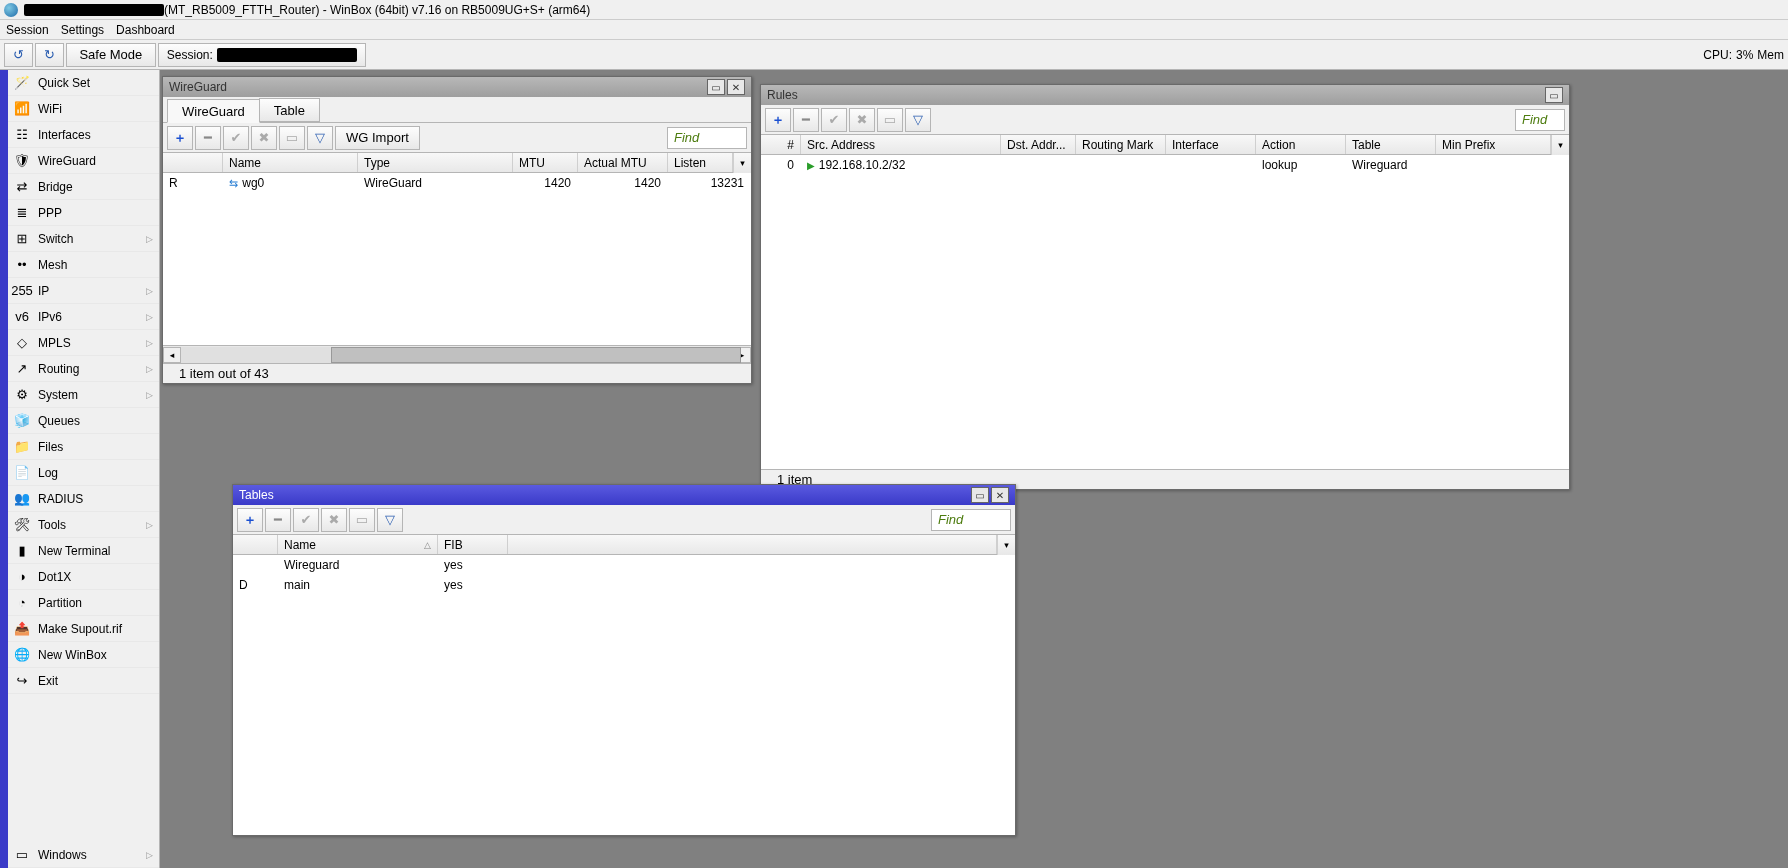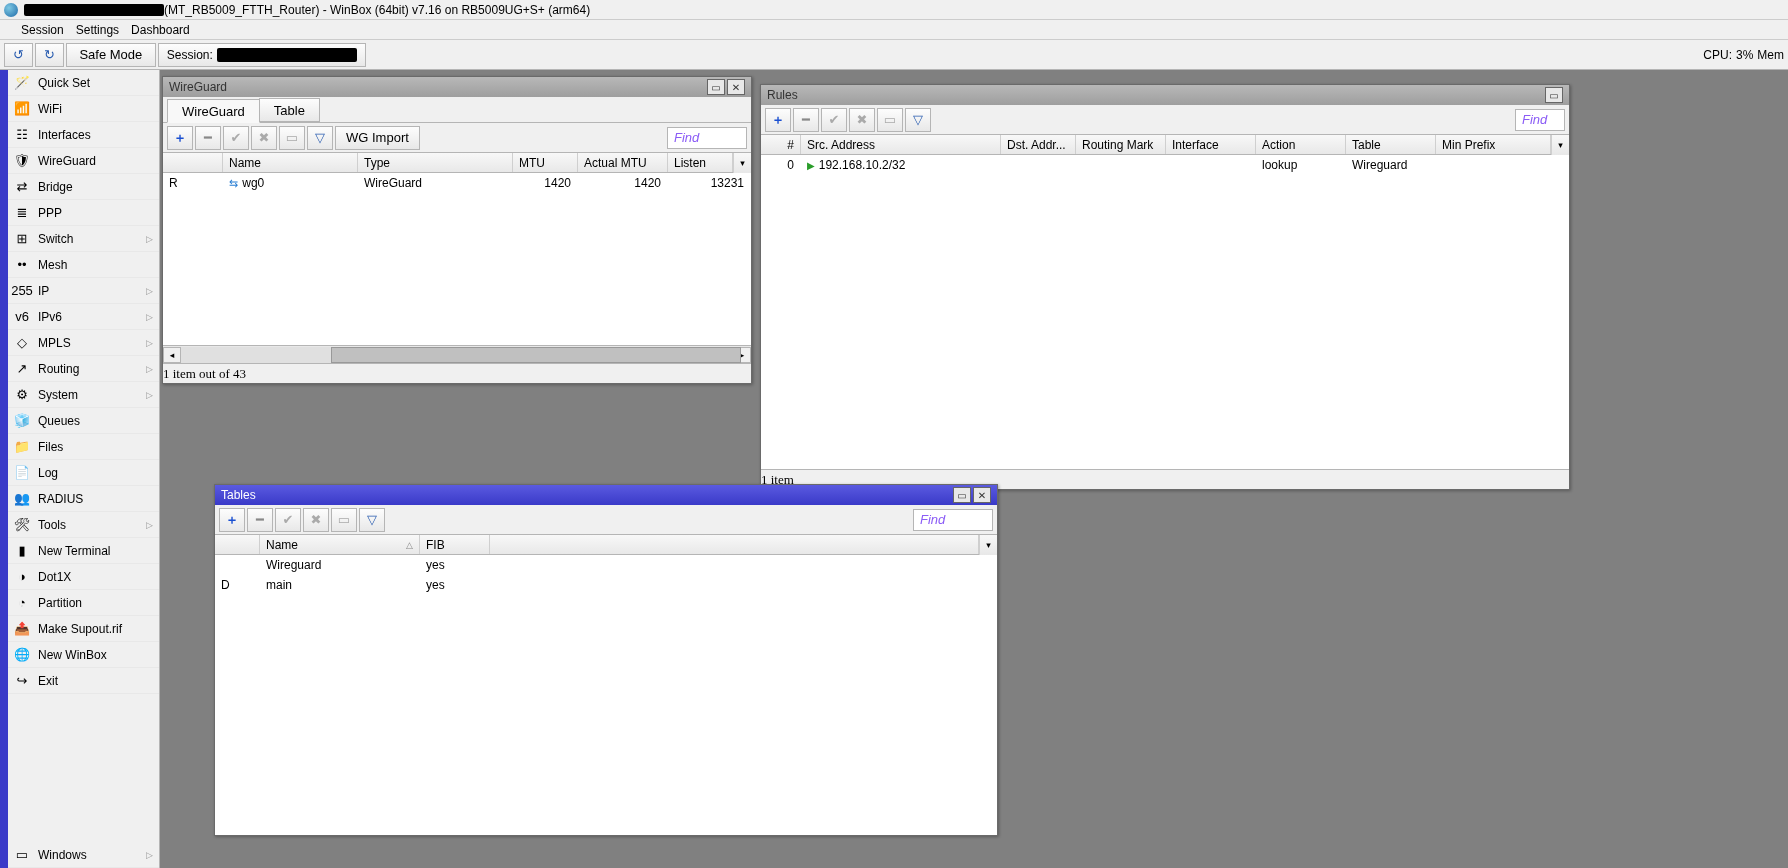--- a/index.html
+++ b/index.html
@@ -1,20 +1,20 @@
 <!DOCTYPE html>
 <html><head>
 <meta charset="utf-8">
 <style>
 * { box-sizing: border-box; margin: 0; padding: 0; font-family: "Segoe UI", Tahoma, sans-serif; font-size: 12px; }
 html, body { width: 1788px; height: 868px; background: #808080; overflow: hidden; }
 .titlebar { height: 20px; background: #f0f0f0; display: flex; align-items: center; padding: 0 4px; border-bottom: 1px solid #ccc; }
 .titlebar .app-icon { width: 14px; height: 14px; border-radius: 50%; background: radial-gradient(circle at 35% 35%, #7ec8e3, #1e6aa8); margin-right: 6px; }
 .titlebar .redact { display:inline-block; height:12px; background:#000; border-radius:2px; vertical-align:middle; }
-.menubar { height: 20px; background: #f0f0f0; display: flex; align-items: center; padding: 0 21px; gap: 12px; border-bottom: 1px solid #ccc; }
+.menubar { height: 20px; background: #f0f0f0; display: flex; align-items: center; padding: 0 6px; gap: 12px; border-bottom: 1px solid #ccc; }
 .menubar span { cursor: default; }
 .toolbar { height: 30px; background: #f0f0f0; display: flex; align-items: center; padding: 0 4px; border-bottom: 1px solid #b5b5b5; }
 .tbtn { height: 24px; min-width:24px; border:1px solid #b5b5b5; background:linear-gradient(#fdfdfd,#e8e8e8); display:flex; align-items:center; justify-content:center; margin-right:2px; padding:0 8px; font-size:13px; }
 .toolbar .spacer { flex:1; }
 .sess-redact { display:inline-block; width:140px; height:14px; background:#000; border-radius:2px; margin-left:4px; vertical-align:middle; }
 .workspace { position:relative; width:100%; height:calc(100% - 70px); background:#808080; }
 .sidebar { position:absolute; left:0; top:0; width:160px; height:100%; background:#f0f0f0; border-right:1px solid #b5b5b5; border-left:8px solid #3a3ac8; display:flex; flex-direction:column; }
 .side-item { height:26px; display:flex; align-items:center; padding:0 6px; gap:8px; cursor:default; border-bottom:1px solid #e8e8e8; position:relative; font-size:13px; }
 .side-item .ico { width:16px; height:16px; display:flex; align-items:center; justify-content:center; font-size:13px; }
 .side-item .expand { position:absolute; right:6px; color:#999; font-size:9px; }
@@ -25,33 +25,33 @@
 .win-title { height:20px; display:flex; align-items:center; padding:0 6px; font-size:13px; color:#333; }
 .win-title .t-spacer { flex:1; }
 .win-title .wbtn { width:18px; height:16px; border:1px solid #666; background:#e8e8e8; margin-left:2px; display:flex; align-items:center; justify-content:center; font-size:10px; color:#333; }
 .tabs { height:26px; background:#f0f0f0; display:flex; align-items:flex-end; padding:0 4px; border-bottom:1px solid #b5b5b5; }
 .tab { height:24px; padding:0 14px; border:1px solid #b5b5b5; background:linear-gradient(#fdfdfd,#e8e8e8); display:flex; align-items:center; margin-right:-1px; font-size:13px; }
 .tab.active { background:#f8f8f8; border-bottom:1px solid #f8f8f8; position:relative; top:1px; }
 .wtoolbar { height:30px; display:flex; align-items:center; padding:0 4px; gap:2px; border-bottom:1px solid #b5b5b5; background:#f0f0f0; }
 .ibtn { width:26px; height:24px; border:1px solid #b5b5b5; background:linear-gradient(#fdfdfd,#e8e8e8); display:flex; align-items:center; justify-content:center; font-size:13px; }
 .ibtn.dis { color:#aaa; }
 .tbtn2 { height:24px; border:1px solid #b5b5b5; background:linear-gradient(#fdfdfd,#e8e8e8); padding:0 10px; display:flex; align-items:center; font-size:13px; }
-.find { margin-left:auto; width:80px; height:22px; border:1px solid #b5b5b5; background:#fff; color:#8b5cf6; font-style:italic; padding:0 6px; display:flex; align-items:center; font-size:13px;}
+.find { margin-left:auto; width:80px; height:22px; border:1px solid #b5b5b5; background:#fff; color:#4d7c0f; font-style:italic; padding:0 6px; display:flex; align-items:center; font-size:13px;}
 .grid { flex:1; background:#fff; overflow:hidden; display:flex; flex-direction:column; }
 .ghead { display:flex; background:linear-gradient(#f8f8f8,#e8e8e8); border-bottom:1px solid #b5b5b5; height:20px; }
 .gcol { border-right:1px solid #cfcfcf; padding:0 6px; display:flex; align-items:center; font-size:12px; overflow:hidden; white-space:nowrap; }
 .gbody { flex:1; overflow:auto; }
 .grow { display:flex; height:20px; }
 .grow .gcol { border-right:1px solid transparent; }
 .gcomment { font-size:12px; color:#333; padding-left:4px; height:20px; display:flex; align-items:center; }
 .hscroll { height:18px; background:#e8e8e8; border-top:1px solid #b5b5b5; display:flex; align-items:center; }
 .hscroll .arr { width:18px; height:16px; border:1px solid #b5b5b5; background:#f0f0f0; display:flex; align-items:center; justify-content:center; font-size:9px; }
 .hscroll .track { flex:1; background:#e0e0e0; height:16px; position:relative; }
 .hscroll .thumb { position:absolute; left:150px; top:0; height:16px; background:#c0c0c0; border:1px solid #999; }
-.status { height:20px; background:#f0f0f0; border-top:1px solid #b5b5b5; padding:0 0; display:flex; align-items:center; font-size:13px;font-family:Liberation Serif, serif; }
+.status { height:20px; background:#f0f0f0; border-top:1px solid #b5b5b5; padding:0 16px; display:flex; align-items:center; font-size:13px; }
 .colsel { width:18px; height:20px; border-left:1px solid #cfcfcf; display:flex; align-items:center; justify-content:center; font-size:9px; background:linear-gradient(#f8f8f8,#e8e8e8);}
 .play { color:#2a9d2a; font-size:10px; margin-right:4px; }
 .wg-ico { color:#2a7fd4; font-size:11px; margin-right:4px; }
 </style>
 </head>
 <body>
 
 <div class="titlebar">
   <div class="app-icon"></div>
   <span class="redact" style="width:140px"></span>
@@ -286,21 +286,21 @@
           <div class="gcol" style="width:90px"></div>
           <div class="gcol" style="width:90px">lookup</div>
           <div class="gcol" style="width:90px">Wireguard</div>
           <div class="gcol" style="flex:1"></div>
         </div>
       </div>
     </div>
     <div class="status">1 item</div>
   </div>
 
-  <div class="win active" style="left:214px; top:414px; width:784px; height:352px">
+  <div class="win active" style="left:232px; top:414px; width:784px; height:352px">
     <div class="win-title">
       <span>Tables</span>
       <div class="t-spacer"></div>
       <div class="wbtn">▭</div>
       <div class="wbtn">✕</div>
     </div>
     <div class="wtoolbar">
       <div class="ibtn" style="color:#1a4fd1;font-weight:bold">＋</div>
       <div class="ibtn" style="color:#888">━</div>
       <div class="ibtn dis">✔</div>

